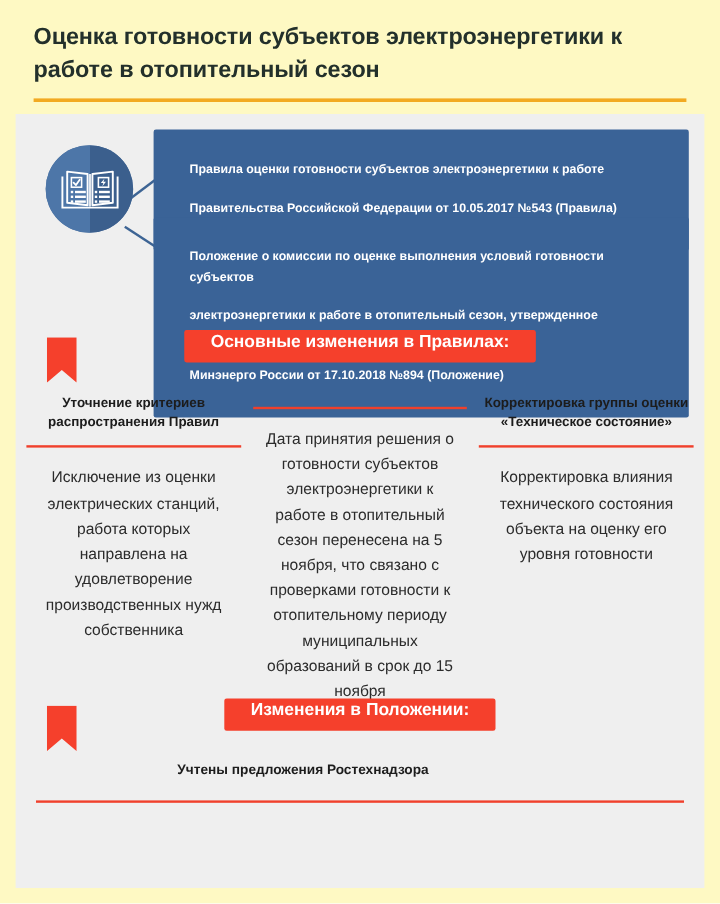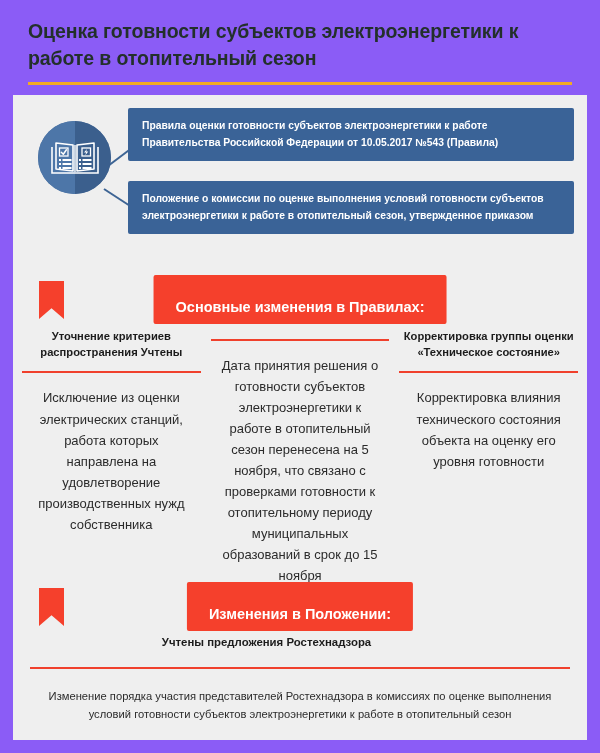--- a/index.html
+++ b/index.html
@@ -8,21 +8,21 @@
     width: 600px;
     height: 753px;
     background: #ffffff;
     font-family: "Liberation Sans", "DejaVu Sans", sans-serif;
   }
 
   .page {
     position: relative;
     width: 600px;
     height: 753px;
-    background: #8b5cf6;
+    background: #fef9c3;
     overflow: hidden;
   }
 
   
   .title-wrap {
     position: absolute;
     left: 28px;
     top: 18px;
     width: 546px;
   }
@@ -96,42 +96,42 @@
     background: #3a6397;
     color: #ffffff;
     font-size: 10.3px;
     font-weight: bold;
     line-height: 1.62;
     padding: 10px 13px 10px 14px;
     border-radius: 2px;
   }
   .bluebox-1 { left: 128px; top: 108px; width: 446px; }
   .bluebox-2 { left: 128px; top: 181px; width: 446px; }
-  .bluebox p { margin: 0; }
+  .bluebox p { margin: 16px; }
 
   
   .ribbon {
     position: absolute;
     width: 25px;
     height: 38px;
     background: #f5402c;
     clip-path: polygon(0 0, 100% 0, 100% 100%, 50% 72%, 0 100%);
   }
   .ribbon-1 { left: 39px; top: 281px; }
   .ribbon-2 { left: 39px; top: 588px; }
 
   
   .banner {
     position: absolute;
     background: #f5402c;
     color: #ffffff;
     font-size: 14.5px;
     font-weight: bold;
     text-align: center;
-    padding: 24px 22px 9px 22px;
+    padding: 2px 22px 9px 22px;
     border-radius: 2px;
     white-space: nowrap;
   }
   .banner-1 { left: 50%; top: 275px; transform: translateX(-50%); }
   .banner-2 { left: 50%; top: 582px; transform: translateX(-50%); }
 
   
   .cols {
     position: absolute;
     left: 22px;
@@ -157,21 +157,21 @@
   .col-body {
     font-size: 13px;
     color: #2b2b2b;
     line-height: 1.62;
     padding: 0 6px;
   }
 
   
   .sub-head {
     position: absolute;
-    left: 18px;
+    left: 4px;
     top: 636px;
     width: 497px;
     text-align: center;
     font-size: 11.4px;
     font-weight: bold;
     color: #1c1c1c;
   }
   .bottom-rule {
     position: absolute;
     left: 30px;
@@ -246,29 +246,30 @@
   </div>
 
   <div class="bluebox bluebox-1">
     <p>Правила оценки готовности субъектов электроэнергетики к работе</p>
     <p>Правительства Российской Федерации от 10.05.2017 №543 (Правила)</p>
   </div>
 
   <div class="bluebox bluebox-2">
     <p>Положение о комиссии по оценке выполнения условий готовности субъектов</p>
     <p>электроэнергетики к работе в отопительный сезон, утвержденное приказом</p>
+    <p>Минэнерго России от 17.10.2018 №894 (Положение)</p>
   </div>
 
   <div class="ribbon ribbon-1"></div>
   <div class="banner banner-1">Основные изменения в Правилах:</div>
 
   <div class="cols">
 
     <div class="col">
-      <div class="col-head">Уточнение критериев распространения Учтены</div>
+      <div class="col-head">Уточнение критериев распространения Правил</div>
       <div class="col-rule"></div>
       <div class="col-body">Исключение из оценки электрических станций, работа которых направлена на удовлетворение производственных нужд собственника</div>
     </div>
 
     <div class="col">
       <div class="col-rule"></div>
       <div class="col-body">Дата принятия решения о готовности субъектов электроэнергетики к работе в отопительный сезон перенесена на 5 ноября, что связано с проверками готовности к отопительному периоду муниципальных образований в срок до 15 ноября</div>
     </div>
 
     <div class="col">
@@ -277,15 +278,14 @@
       <div class="col-body">Корректировка влияния технического состояния объекта на оценку его уровня готовности</div>
     </div>
 
   </div>
 
   <div class="ribbon ribbon-2"></div>
   <div class="banner banner-2">Изменения в Положении:</div>
 
   <div class="sub-head">Учтены предложения Ростехнадзора</div>
   <div class="bottom-rule"></div>
-  <div class="bottom-text">Изменение порядка участия представителей Ростехнадзора в комиссиях по оценке выполнения условий готовности субъектов электроэнергетики к работе в отопительный сезон</div>
 
 </div>
 
 </body></html>

